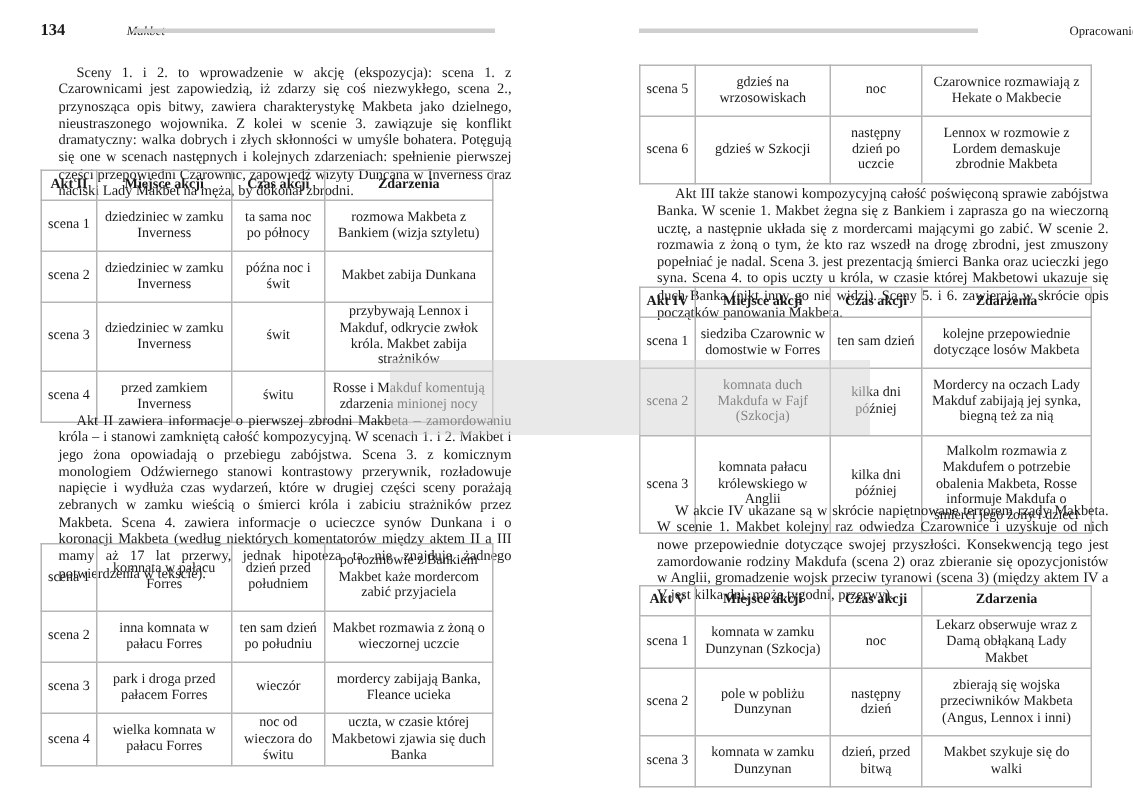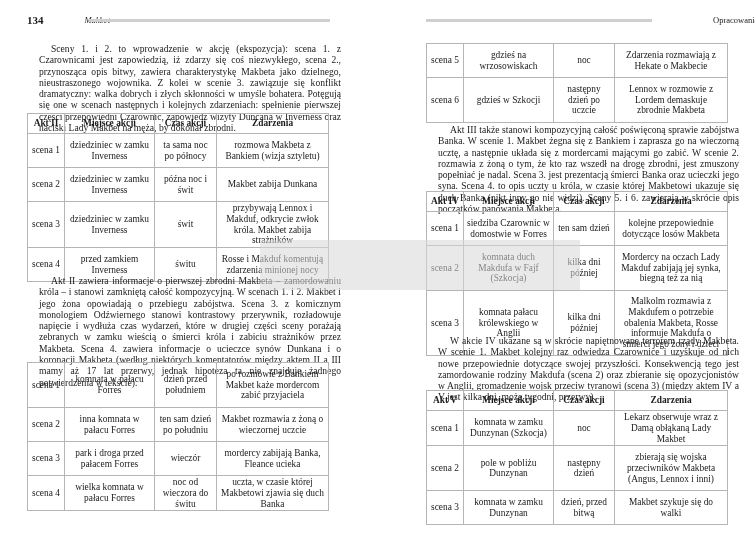--- a/index.html
+++ b/index.html
@@ -137,21 +137,21 @@
         <col style="width:37px">
         <col style="width:90px">
         <col style="width:61px">
         <col style="width:113px">
       </colgroup>
     <tbody>
         <tr class="h2">
       <td>scena 5</td>
       <td>gdzieś na wrzosowiskach</td>
       <td>noc</td>
-      <td>Zdarzenia rozmawiają z Hekate o Makbecie</td>
+      <td>Czarownice rozmawiają z Hekate o Makbecie</td>
     </tr>
     <tr class="h3">
       <td>scena 6</td>
       <td>gdzieś w Szkocji</td>
       <td>następny dzień po uczcie</td>
       <td>Lennox w rozmowie z Lordem demaskuje zbrodnie Makbeta</td>
     </tr>
   </tbody>
     </table>
 

